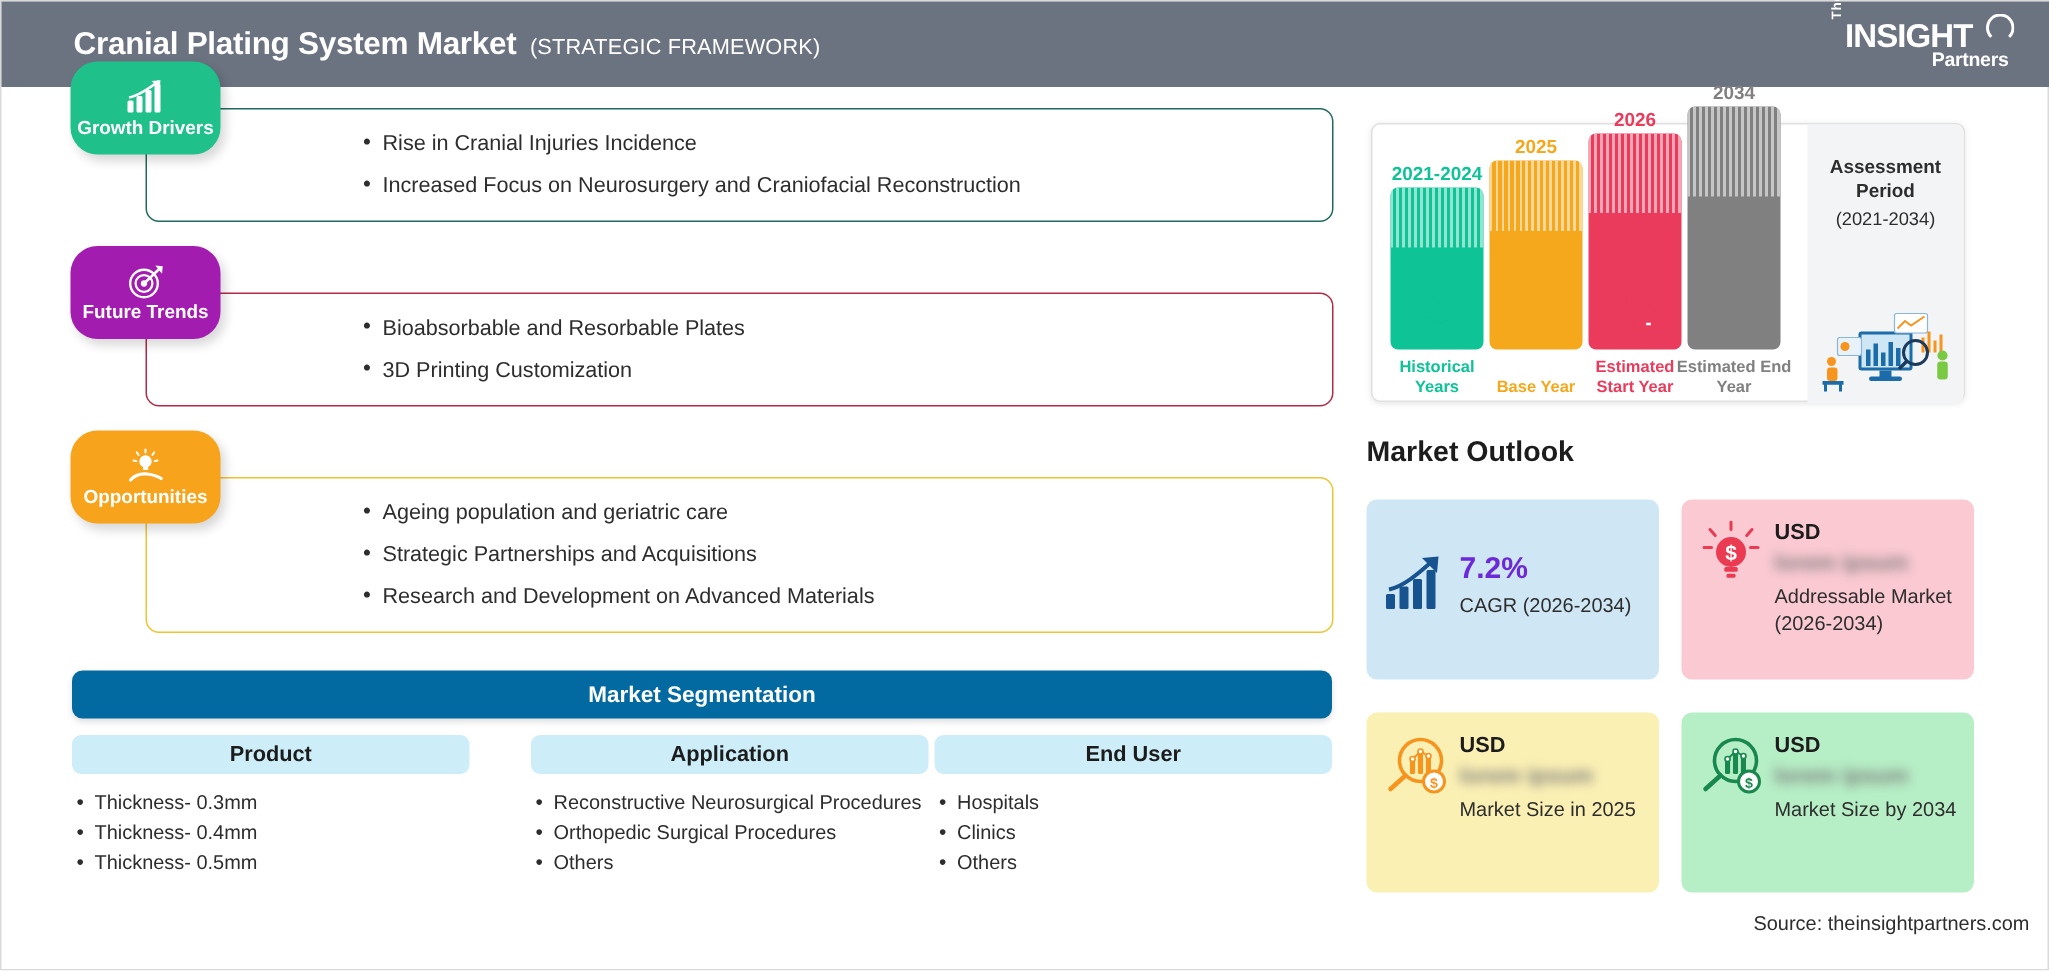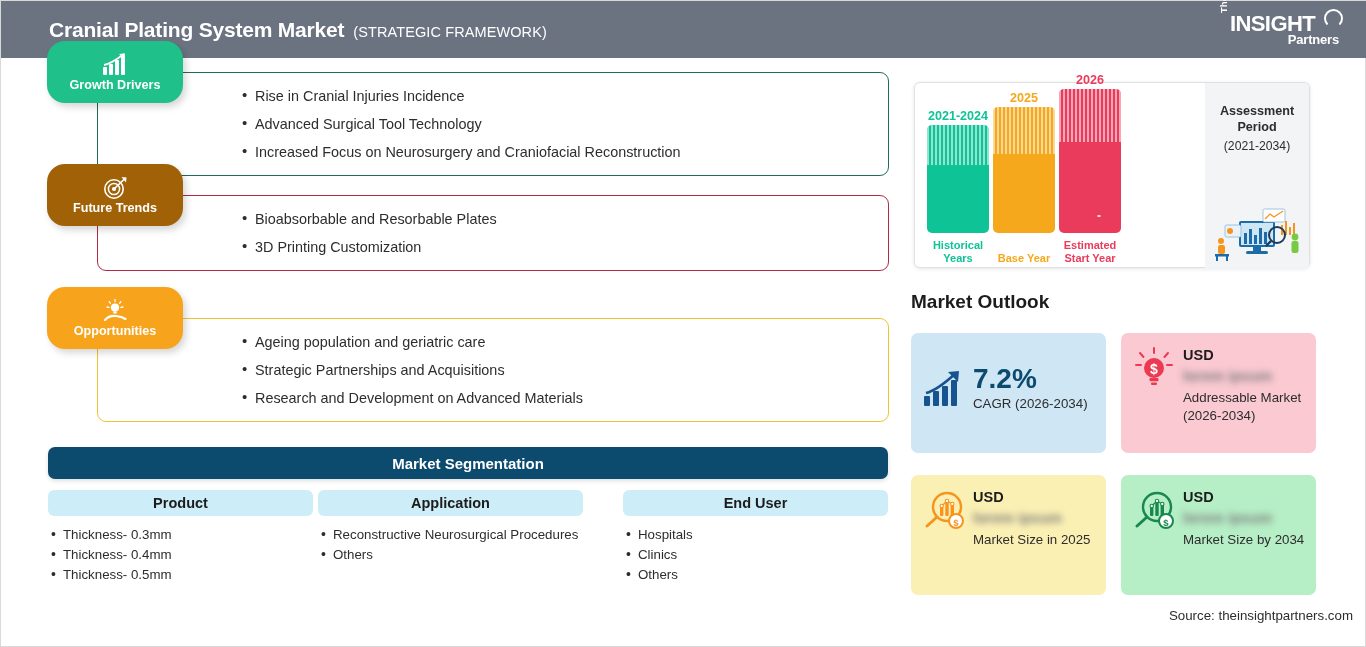--- a/index.html
+++ b/index.html
@@ -83,21 +83,21 @@
     margin-bottom: 10px;
   }
   .pillar-bullets li:last-child { margin-bottom: 0; }
   .pillar-bullets li::before {
     content: "•"; position: absolute; left: 0; top: -1px;
     font-size: 15px; color: #2d2d2d;
   }
   .badge {
     position: absolute; left: 0; top: 50%;
     transform: translateY(-50%);
-    width: 136px; height: 62px;
+    width: 100px; height: 62px;
     border-radius: 18px;
     display: flex; flex-direction: column;
     align-items: center; justify-content: center;
     color: #ffffff; z-index: 4;
     box-shadow: 3px 4px 7px rgba(0,0,0,0.16);
   }
   .badge-label {
     font-size: 12.6px; font-weight: bold;
     margin-top: 1px; white-space: nowrap;
   }
@@ -107,21 +107,21 @@
   #seg-header {
     position: absolute; left: 47px; top: 389px;
     width: 840px; height: 32px;
     background: #6b7280; border-radius: 7px;
     display: flex; align-items: center; justify-content: center;
     color: #ffffff; font-size: 15px; font-weight: bold;
     box-shadow: 0 2px 4px rgba(0,0,0,0.13);
   }
   .seg-col { position: absolute; top: 432px; width: 265px; }
   #seg-col-0 { left: 47px; }
-  #seg-col-1 { left: 317px; }
+  #seg-col-1 { left: 353px; }
   #seg-col-2 { left: 622px; }
   .seg-col-head {
     width: 100%; height: 26px;
     background: #cdeef8; border-radius: 6px;
     display: flex; align-items: center; justify-content: center;
     font-size: 14.5px; font-weight: bold; color: #1c1c1c; text-align: right;
   }
   .seg-col-list { margin-top: 9px; padding-left: 2px; }
   .seg-col-list li {
     list-style: none; position: relative;
@@ -193,21 +193,21 @@
     border-radius: 7px;
   }
   #kpi-0 { left: 10px; top: 275px; background: #cfe6f5; }
   #kpi-1 { left: 220px; top: 275px; background: #fac9d2; }
   #kpi-2 { left: 10px; top: 417px; background: #fbf0b4; }
   #kpi-3 { left: 220px; top: 417px; background: #b6eec6; }
 
   .kpi-inner { display: flex; height: 100%; padding: 9px 8px 9px 6px; }
   .kpi-icon { width: 54px; flex: none; display: flex; align-items: center; justify-content: center; }
   .kpi-text { flex: 1; padding-left: 2px; }
-  .kpi-big { font-size: 28px; font-weight: bold; color: #0c4a6e; line-height: 28px; }
+  .kpi-big { font-size: 20px; font-weight: bold; color: #6d28d9; line-height: 28px; }
   .kpi-sub { font-size: 13.3px; color: #2d2d2d; line-height: 18px; margin-top: 2px; }
   .kpi-usd { font-size: 14.5px; font-weight: bold; color: #1c1c1c; }
   .kpi-blur {
     font-size: 15px; font-weight: bold; color: #7a7a7a;
     filter: blur(3.6px); margin: 4px 0 5px 0;
     height: 17px; overflow: hidden; user-select: none;
   }
   #kpi-0 .kpi-inner { align-items: center; padding-top: 0; }
   #kpi-1 .kpi-inner, #kpi-2 .kpi-inner, #kpi-3 .kpi-inner { align-items: flex-start; padding-top: 14px; }
 
@@ -233,21 +233,20 @@
       <span class="logo-partners">Partners</span>
     </div>
   </div>
 
   <div id="left-col">
 
     <div class="pillar" id="pillar-0" style="top:14px;">
       <div class="pillar-box" id="pillar-box-0" style="border-color: rgb(31, 107, 92);">
         <ul class="pillar-bullets">
           <li>Rise in Cranial Injuries Incidence</li>
-          <li>Advanced Surgical Tool Technology</li>
           <li>Increased Focus on Neurosurgery and Craniofacial Reconstruction</li>
         </ul>
       </div>
       <div class="badge" id="badge-0" style="background: rgb(31, 192, 138);">
         <span class="badge-icon">
           <svg viewBox="0 0 26 24" width="26" height="24">
             <rect x="1" y="14" width="4" height="8" fill="#fff" rx="1"></rect>
             <rect x="7" y="11" width="4" height="11" fill="#fff" rx="1"></rect>
             <rect x="13" y="7" width="4" height="15" fill="#fff" rx="1"></rect>
             <rect x="19" y="3" width="4" height="19" fill="#fff" rx="1"></rect>
@@ -259,21 +258,21 @@
       </div>
     </div>
 
     <div class="pillar" id="pillar-1" style="top:137px;">
       <div class="pillar-box" id="pillar-box-1" style="border-color: rgb(178, 42, 70);">
         <ul class="pillar-bullets">
           <li>Bioabsorbable and Resorbable Plates</li>
           <li>3D Printing Customization</li>
         </ul>
       </div>
-      <div class="badge" id="badge-1" style="background: #a16207;">
+      <div class="badge" id="badge-1" style="background: #a21caf;">
         <span class="badge-icon">
           <svg viewBox="0 0 26 24" width="26" height="24">
             <circle cx="12" cy="13" r="9.2" fill="none" stroke="#fff" stroke-width="1.6"></circle>
             <circle cx="12" cy="13" r="5.6" fill="none" stroke="#fff" stroke-width="1.5"></circle>
             <circle cx="12" cy="13" r="2.1" fill="#fff"></circle>
             <path d="M12 13 L23 2.5" stroke="#fff" stroke-width="1.7"></path>
             <path d="M19.5 1 L24.5 1.5 L24 6.5 Z" fill="#fff"></path>
           </svg>
         </span>
         <span class="badge-label">Future Trends</span>
@@ -300,41 +299,42 @@
             </g>
             <circle cx="13" cy="8.6" r="4.1" fill="#fff"></circle>
             <rect x="11.3" y="12.4" width="3.5" height="2" fill="#fff" rx="0.6"></rect>
             <path d="M3 21 C6 17.5, 10 16.6, 14 17 C18 17.4, 21 18.4, 23.5 20" stroke="#fff" stroke-width="2.1" fill="none" stroke-linecap="round"></path>
           </svg>
         </span>
         <span class="badge-label">Opportunities</span>
       </div>
     </div>
 
-    <div id="seg-header" style="background: #0c4a6e;">
+    <div id="seg-header" style="background: #0369a1;">
       <span>Market Segmentation</span>
     </div>
 
     <div class="seg-col" id="seg-col-0">
       <div class="seg-col-head" style="background: rgb(205, 238, 248);">
         <span>Product</span>
       </div>
       <ul class="seg-col-list">
         <li>Thickness- 0.3mm</li>
         <li>Thickness- 0.4mm</li>
         <li>Thickness- 0.5mm</li>
       </ul>
     </div>
 
     <div class="seg-col" id="seg-col-1">
       <div class="seg-col-head" style="background: rgb(205, 238, 248);">
         <span>Application</span>
       </div>
       <ul class="seg-col-list">
         <li>Reconstructive Neurosurgical Procedures</li>
+        <li>Orthopedic Surgical Procedures</li>
         <li>Others</li>
       </ul>
     </div>
 
     <div class="seg-col" id="seg-col-2">
       <div class="seg-col-head" style="background: rgb(205, 238, 248);">
         <span>End User</span>
       </div>
       <ul class="seg-col-list">
         <li>Hospitals</li>
@@ -398,20 +398,40 @@
                   <line x1="8" y1="23.5" x2="17" y2="23.5" stroke="#ea3b5c" stroke-width="1.8"></line>
                   <circle cx="5" cy="6" r="4.2" fill="none" stroke="#ea3b5c" stroke-width="2"></circle>
                   <path d="M5 3.4 L5 6.2 L7 7.4" stroke="#ea3b5c" stroke-width="1.7" fill="none"></path>
                   <circle cx="22" cy="21" r="3.4" fill="#ea3b5c"></circle>
                   <line x1="20.4" y1="21" x2="23.6" y2="21" stroke="#fff" stroke-width="1.6"></line>
                 </svg>
               </div>
             </div>
             <div class="bar-caption" style="color:#ea3b5c;bottom:-2px;">Estimated Start Year</div>
           </div>
+          <div class="bar-group" style="left: 202px;">
+            <div class="bar-year" style="color:#808080;bottom:194px;">2034</div>
+            <div class="bar-body" style="height:162px;background:#808080;margin-bottom:30px;">
+              <div class="bar-stripes" style="height:60px;background:repeating-linear-gradient(90deg,#ffffff 0 1.6px, transparent 1.6px 4px);"></div>
+              <div class="bar-icon-wrap">
+                <svg viewBox="0 0 26 26" width="26" height="26">
+                  <rect x="2" y="6" width="18" height="15" rx="1.8" fill="none" stroke="#808080" stroke-width="2"></rect>
+                  <path d="M4 18 L9 12.5 L12.5 15.5 L17.5 9.5" stroke="#808080" stroke-width="1.7" fill="none"></path>
+                  <circle cx="6.5" cy="10" r="1.7" fill="#808080"></circle>
+                  <g fill="#808080">
+                    <rect x="18" y="12" width="2.4" height="7"></rect>
+                    <rect x="21.5" y="8.5" width="2.4" height="10.5"></rect>
+                  </g>
+                  <path d="M17.5 6 L24.5 2" stroke="#808080" stroke-width="1.6"></path>
+                  <path d="M21 1 L25.5 1 L25.5 5 Z" fill="#808080"></path>
+                </svg>
+              </div>
+            </div>
+            <div class="bar-caption" style="color:#808080;bottom:-2px;">Estimated End Year</div>
+          </div>
         </div>
       <div id="assess-side">
         <div id="assess-title">Assessment Period</div>
         <div id="assess-range">(2021-2034)</div>
         <div style="position:absolute;left:6px;bottom:6px;width:92px;height:64px;">
           <svg viewBox="0 0 92 64" width="92" height="64">
             <rect x="28" y="22" width="36" height="26" rx="2" fill="#1b6ca8"></rect>
             <rect x="30" y="24" width="32" height="22" fill="#cfe6f5"></rect>
             <g fill="#1b6ca8">
               <rect x="33" y="34" width="3" height="11"></rect>

